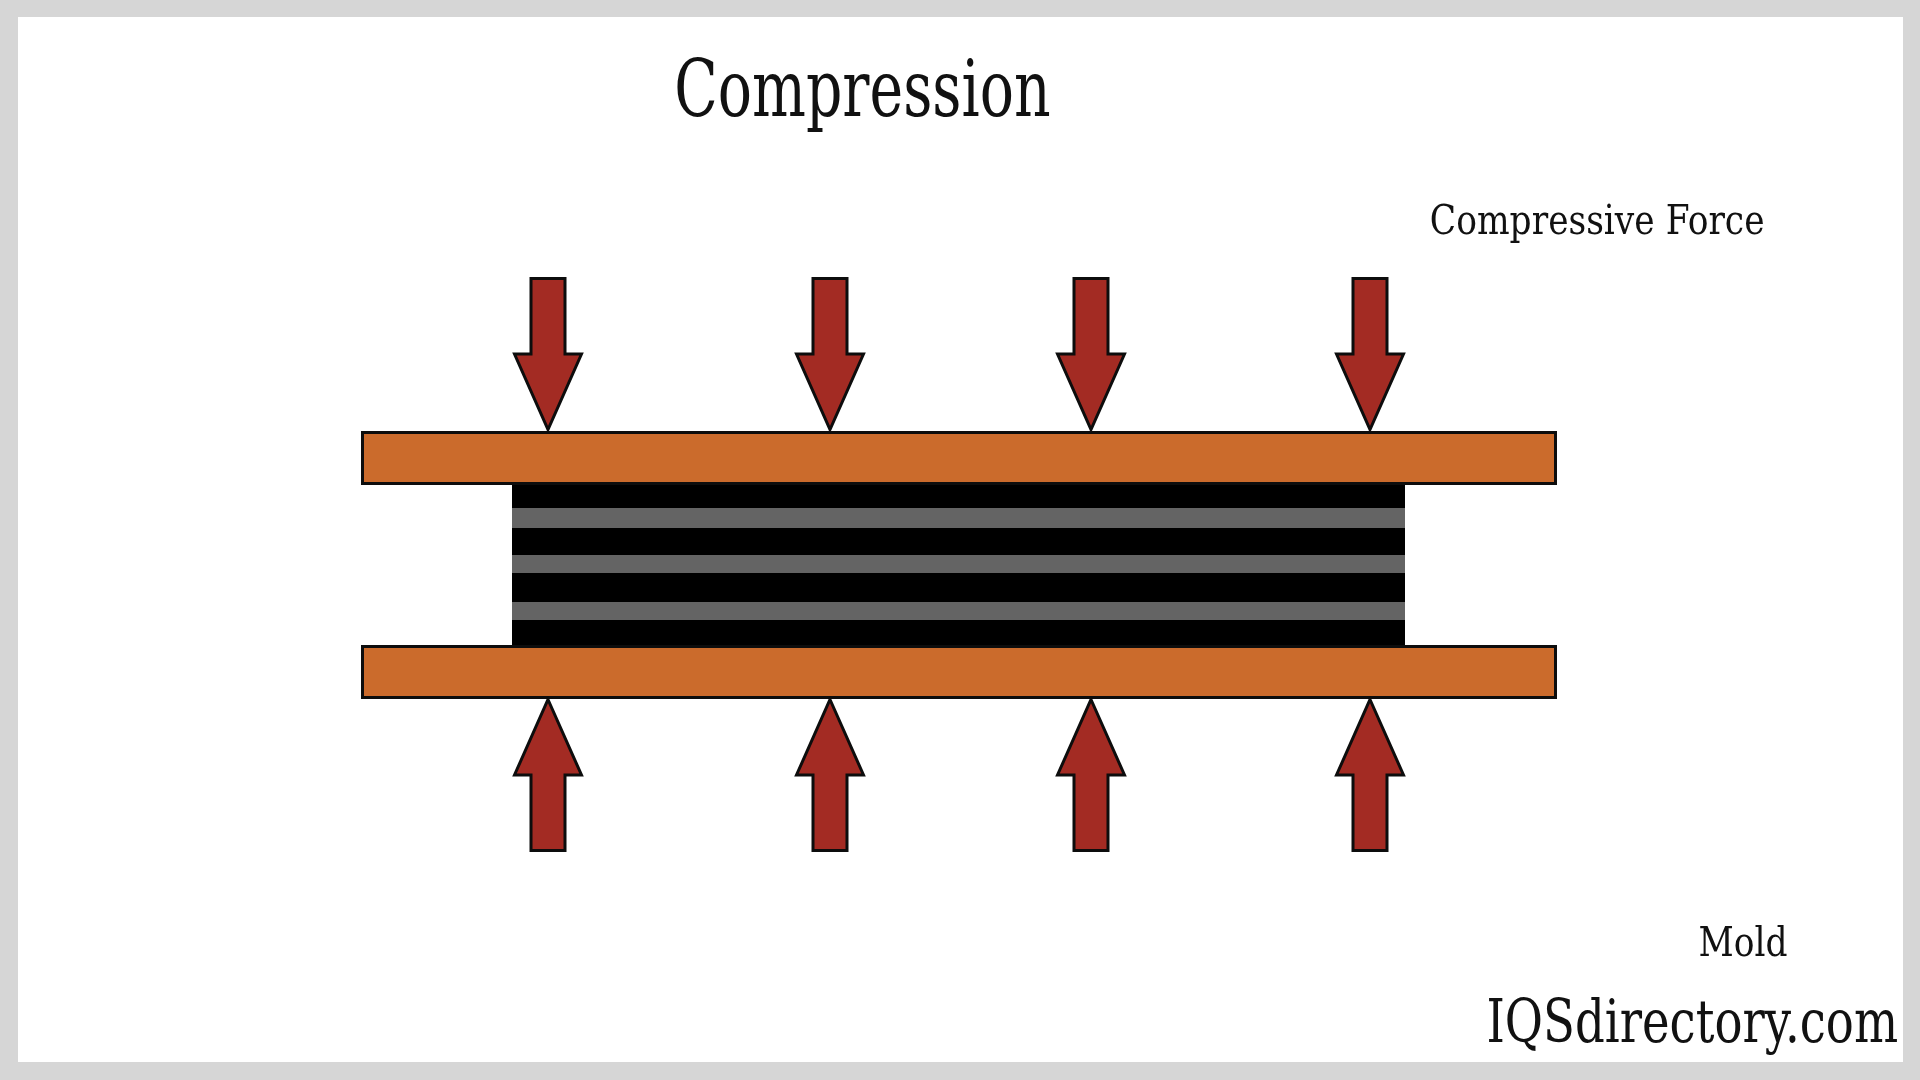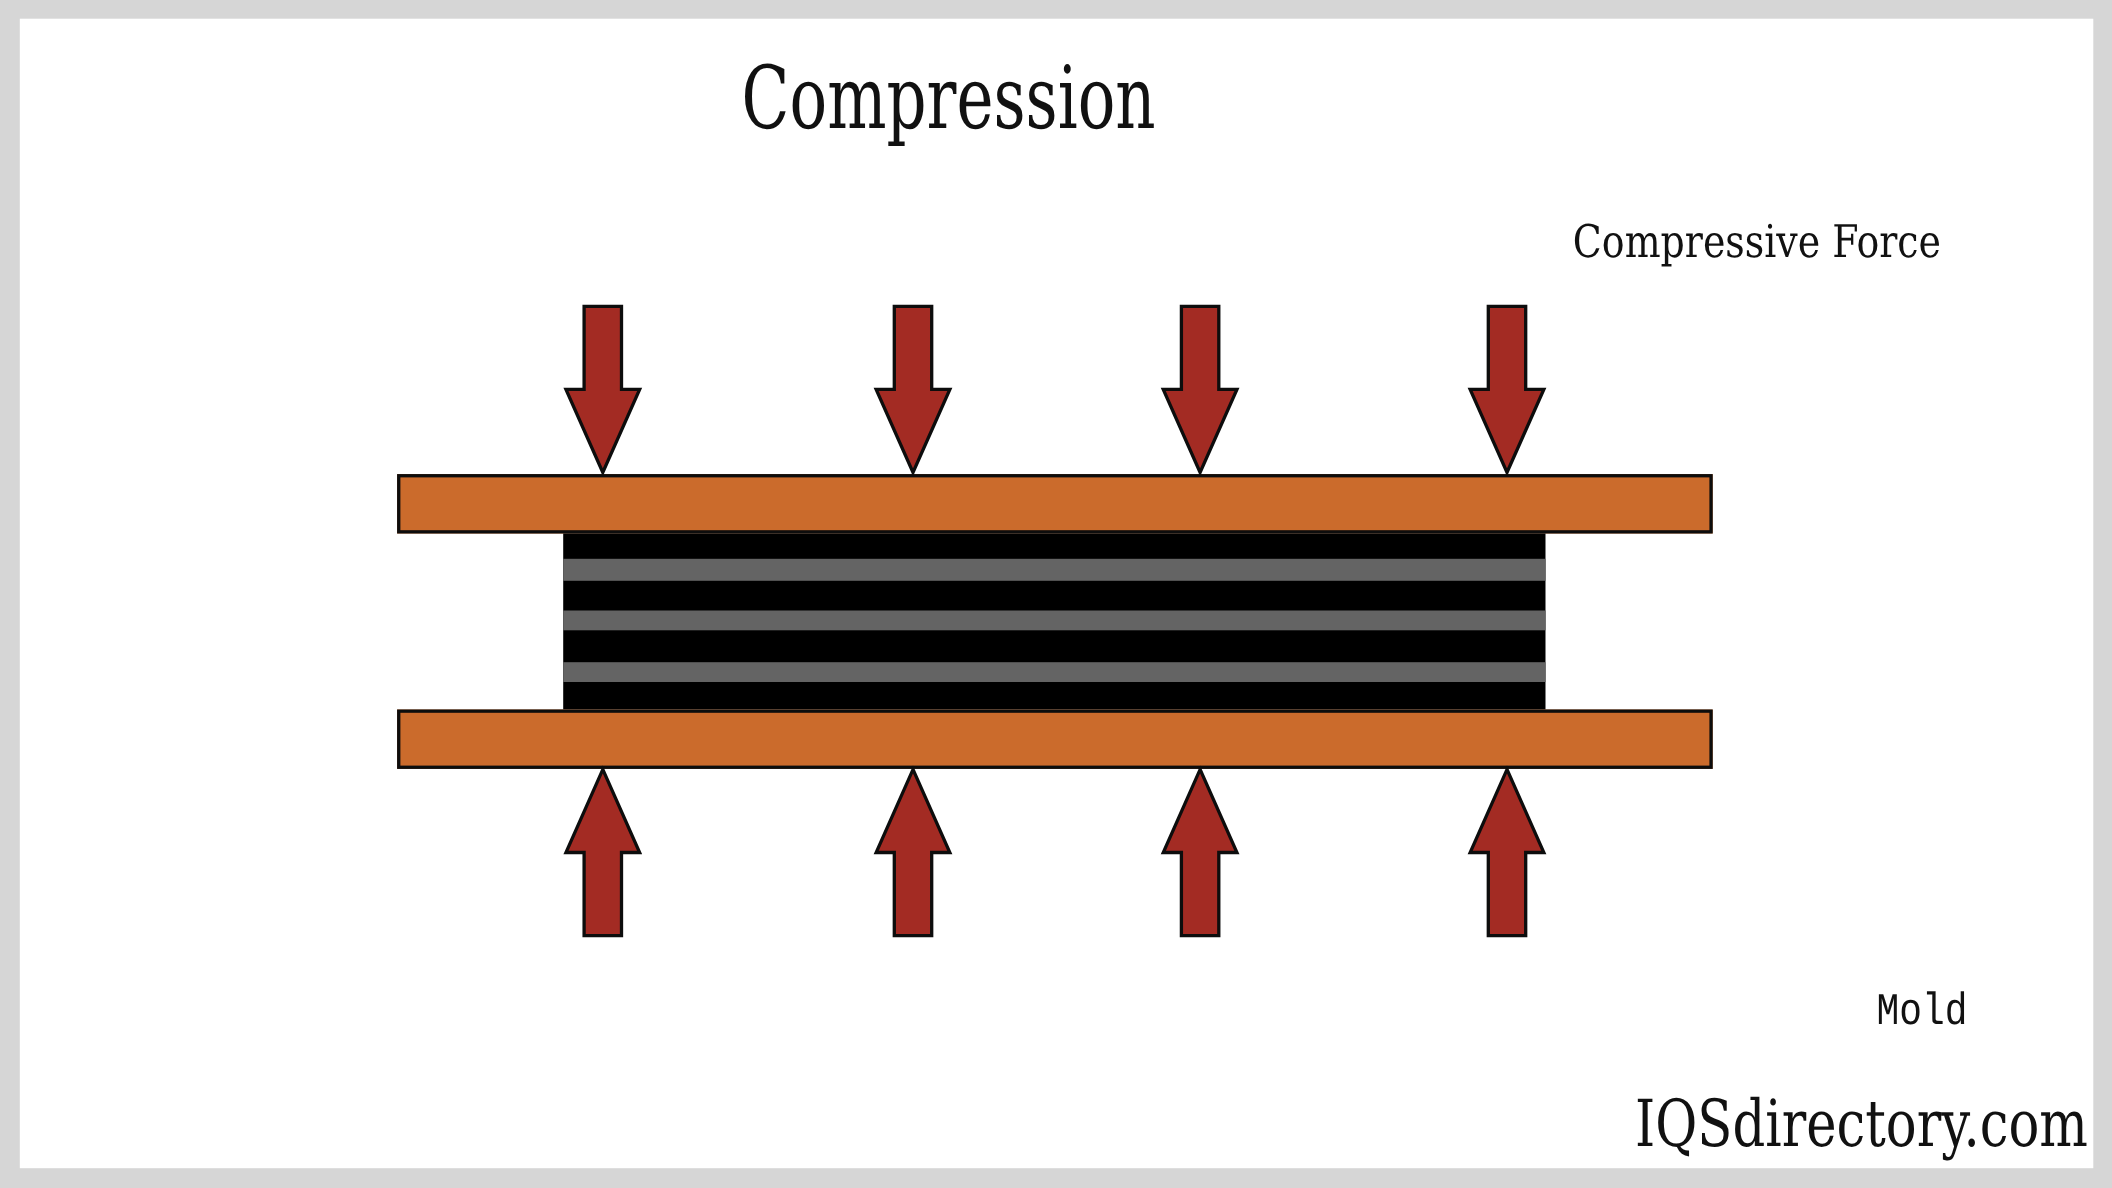--- a/index.html
+++ b/index.html
@@ -48,21 +48,21 @@
   }
   .sublabel-text {
     display: inline-block;
     font-size: 41px;
     color: var(--text-black, #111111);
     transform: scaleX(0.84);
     transform-origin: 50% 50%;
     white-space: nowrap;
   }
   .force-label { top: 200px; }
-  .mold-label { top: 901px; font-family: Liberation Mono, monospace; }
+  .mold-label { top: 922px; }
   .plate {
     position: absolute;
     left: 361px;
     width: 1190px;
     height: 48px;
     background: var(--plate-orange, #cb6b2c);
     border: 3px solid var(--outline-black, #0d0d0d);
   }
   .plate-top { top: 431px; }
   .plate-bottom { top: 645px; }

